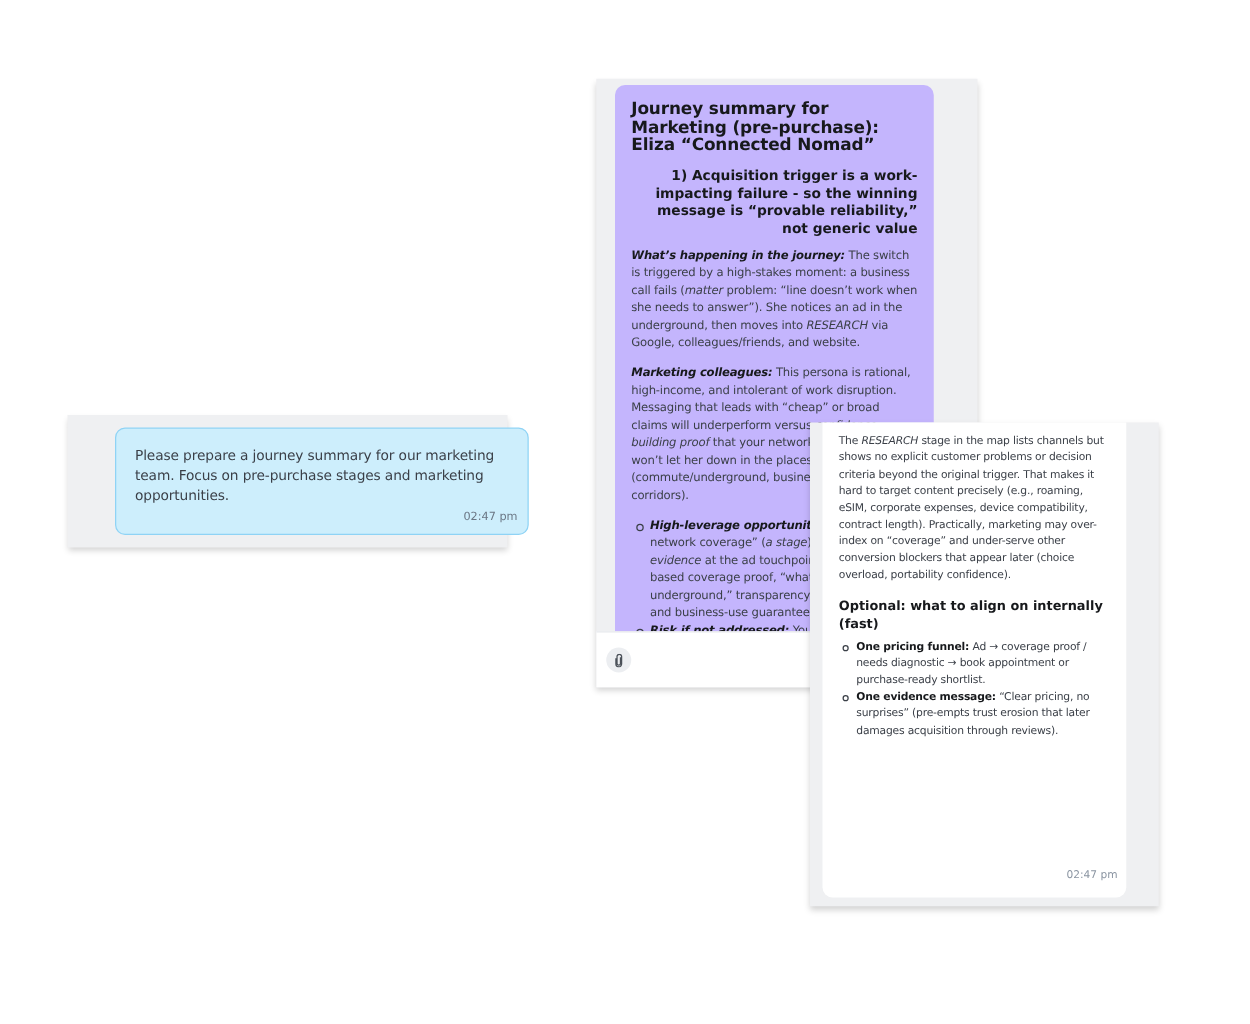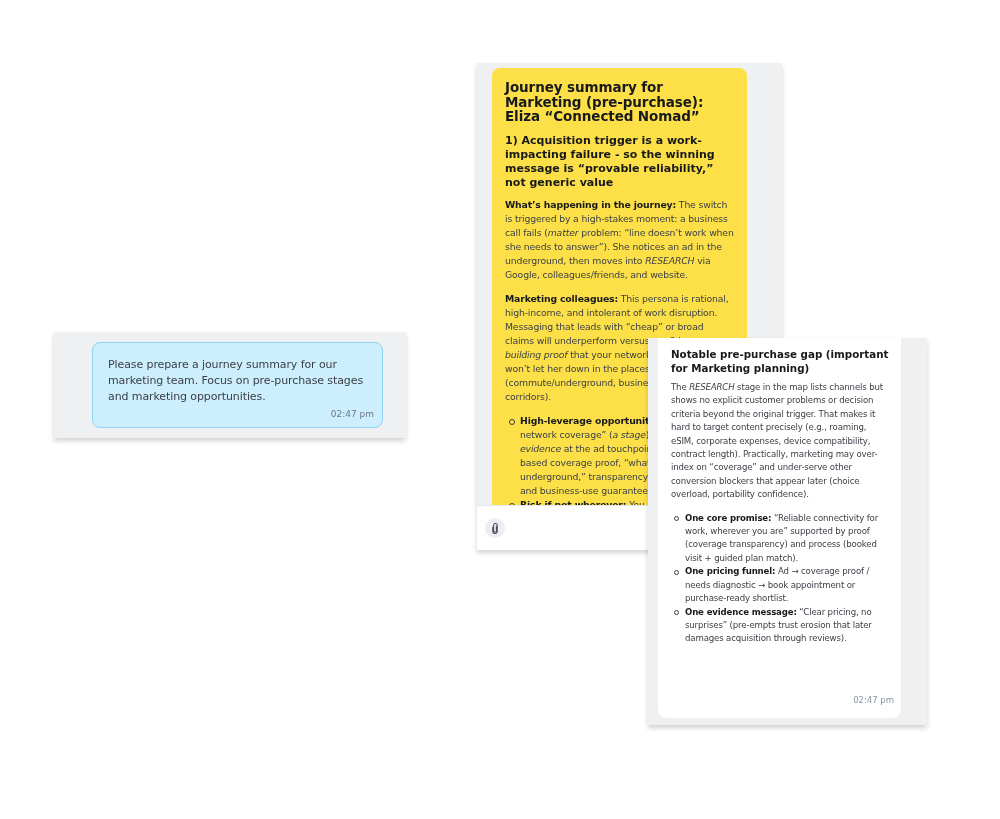--- a/index.html
+++ b/index.html
@@ -6,54 +6,54 @@
     html, body { width: 1000px; height: 819px; background: #ffffff; overflow: hidden; }
     body { position: relative; font-family: "DejaVu Sans", "Liberation Sans", sans-serif; color: #2f3640; }
 
     
     .panel-user {
       position: absolute; left: 54px; top: 332px; width: 352px; height: 106px;
       background: #eff0f2;
       box-shadow: 0 3px 5px rgba(0,0,0,0.18);
     }
     .user-bubble {
-      position: absolute; left: 38px; top: 10px; width: 291px; height: 86px;
+      position: absolute; left: 38px; top: 10px; width: 331px; height: 86px;
       background: #cdeefc; border: 1px solid #8fd3f5; border-radius: 8px;
       padding: 14px 15px 0 15px;
     }
     .user-bubble .msg {
       font-size: 11px; line-height: 16px; color: #3a3f47; letter-spacing: -0.1px;
     }
     .user-bubble .time {
       position: absolute; right: 8px; bottom: 8px; font-size: 9px; color: #6b7785;
     }
 
     
     .panel-chat {
       position: absolute; left: 477px; top: 63px; width: 305px; height: 487px;
       background: #eff0f2;
       box-shadow: 0 3px 5px rgba(0,0,0,0.18);
       overflow: hidden;
     }
     .assist-card {
       position: absolute; left: 15px; top: 5px; width: 255px; height: 460px;
-      background: #fde047; border-radius: 8px 8px 0 0;
+      background: #c4b5fd; border-radius: 8px 8px 0 0;
       padding: 12px 13px 0 13px; overflow: hidden;
     }
     .assist-card h1 {
       font-size: 13.5px; line-height: 14.5px; font-weight: bold; color: #17191c; margin-bottom: 10px;
       letter-spacing: -0.1px;
     }
     .assist-card h2 {
-      font-size: 11px; line-height: 14px; font-weight: bold; color: #17191c; margin-bottom: 8px;
+      font-size: 11px; line-height: 14px; font-weight: bold; color: #17191c; margin-bottom: 8px; text-align: right;
     }
     .assist-card p {
       font-size: 9.3px; line-height: 14px; color: #3a3f47; margin-bottom: 10px; letter-spacing: -0.15px;
     }
-    .assist-card b { color: #17191c; }
+    .assist-card b { color: #17191c; font-style: italic; }
     .assist-card ul { list-style: none; padding-left: 15px; }
     .assist-card li {
       position: relative; font-size: 9.3px; line-height: 14px; color: #3a3f47; letter-spacing: -0.15px;
     }
     .assist-card li::before {
       content: ""; position: absolute; left: -11px; top: 5px; width: 4px; height: 4px;
       border: 1px solid #3a3f47; border-radius: 50%;
     }
     .input-bar {
       position: absolute; left: 0; top: 442px; width: 305px; height: 45px;
@@ -114,36 +114,35 @@
 </div>
 
 <div class="panel-chat">
   <div class="assist-card">
     <h1>Journey summary for Marketing (pre-purchase): Eliza “Connected Nomad”</h1>
     <h2>1) Acquisition trigger is a work-impacting failure - so the winning message is “provable reliability,” not generic value</h2>
     <p><b>What’s happening in the journey:</b><span> The switch is triggered by a high-stakes moment: a business call fails (</span><i>matter</i><span> problem: “line doesn’t work when she needs to answer”). She notices an ad in the underground, then moves into </span><i>RESEARCH</i><span> via Google, colleagues/friends, and website.</span></p>
     <p><b>Marketing colleagues:</b><span> This persona is rational, high-income, and intolerant of work disruption. Messaging that leads with “cheap” or broad claims will underperform versus </span><i>confidence-building proof</i><span> that your network holds up and won’t let her down in the places that matter (commute/underground, business travel, office corridors).</span></p>
     <ul>
       <li><b>High-leverage opportunity:</b><span> Replace “better network coverage” (</span><i>a stage</i><span>) with </span><i>credible evidence</i><span> at the ad touchpoint level: location-based coverage proof, “what to expect underground,” transparency on weak spots, and business-use guarantees.</span></li>
-      <li><b>Risk if not wherever:</b><span> You can</span></li>
+      <li><b>Risk if not addressed:</b><span> You can</span></li>
     </ul>
   </div>
   <div class="input-bar">
     <div class="attach-btn">
       <svg viewBox="0 0 8 12" fill="none" stroke="#4a5058" stroke-width="1.1">
         <path d="M5.5 3 V8.5 A1.5 1.5 0 0 1 2.5 8.5 V2.5 A2 2 0 0 1 6.5 2.5 V9 A2.5 2.5 0 0 1 1.5 9 V4"></path>
       </svg>
     </div>
   </div>
 </div>
 
 <div class="panel-final">
   <div class="final-card">
-    <h2>Notable pre-purchase gap (important for Marketing planning)</h2>
     <p><span>The </span><i>RESEARCH</i><span> stage in the map lists channels but shows no explicit customer problems or decision criteria beyond the original trigger. That makes it hard to target content precisely (e.g., roaming, eSIM, corporate expenses, device compatibility, contract length). Practically, marketing may over-index on “coverage” and under-serve other conversion blockers that appear later (choice overload, portability confidence).</span></p>
+    <h2>Optional: what to align on internally (fast)</h2>
     <ul>
-      <li><b>One core promise:</b><span> “Reliable connectivity for work, wherever you are” supported by proof (coverage transparency) and process (booked visit + guided plan match).</span></li>
       <li><b>One pricing funnel:</b><span> Ad → coverage proof / needs diagnostic → book appointment or purchase-ready shortlist.</span></li>
       <li><b>One evidence message:</b><span> “Clear pricing, no surprises” (pre-empts trust erosion that later damages acquisition through reviews).</span></li>
     </ul>
     <div class="time">02:47 pm</div>
   </div>
 </div>
 
 </body></html>

